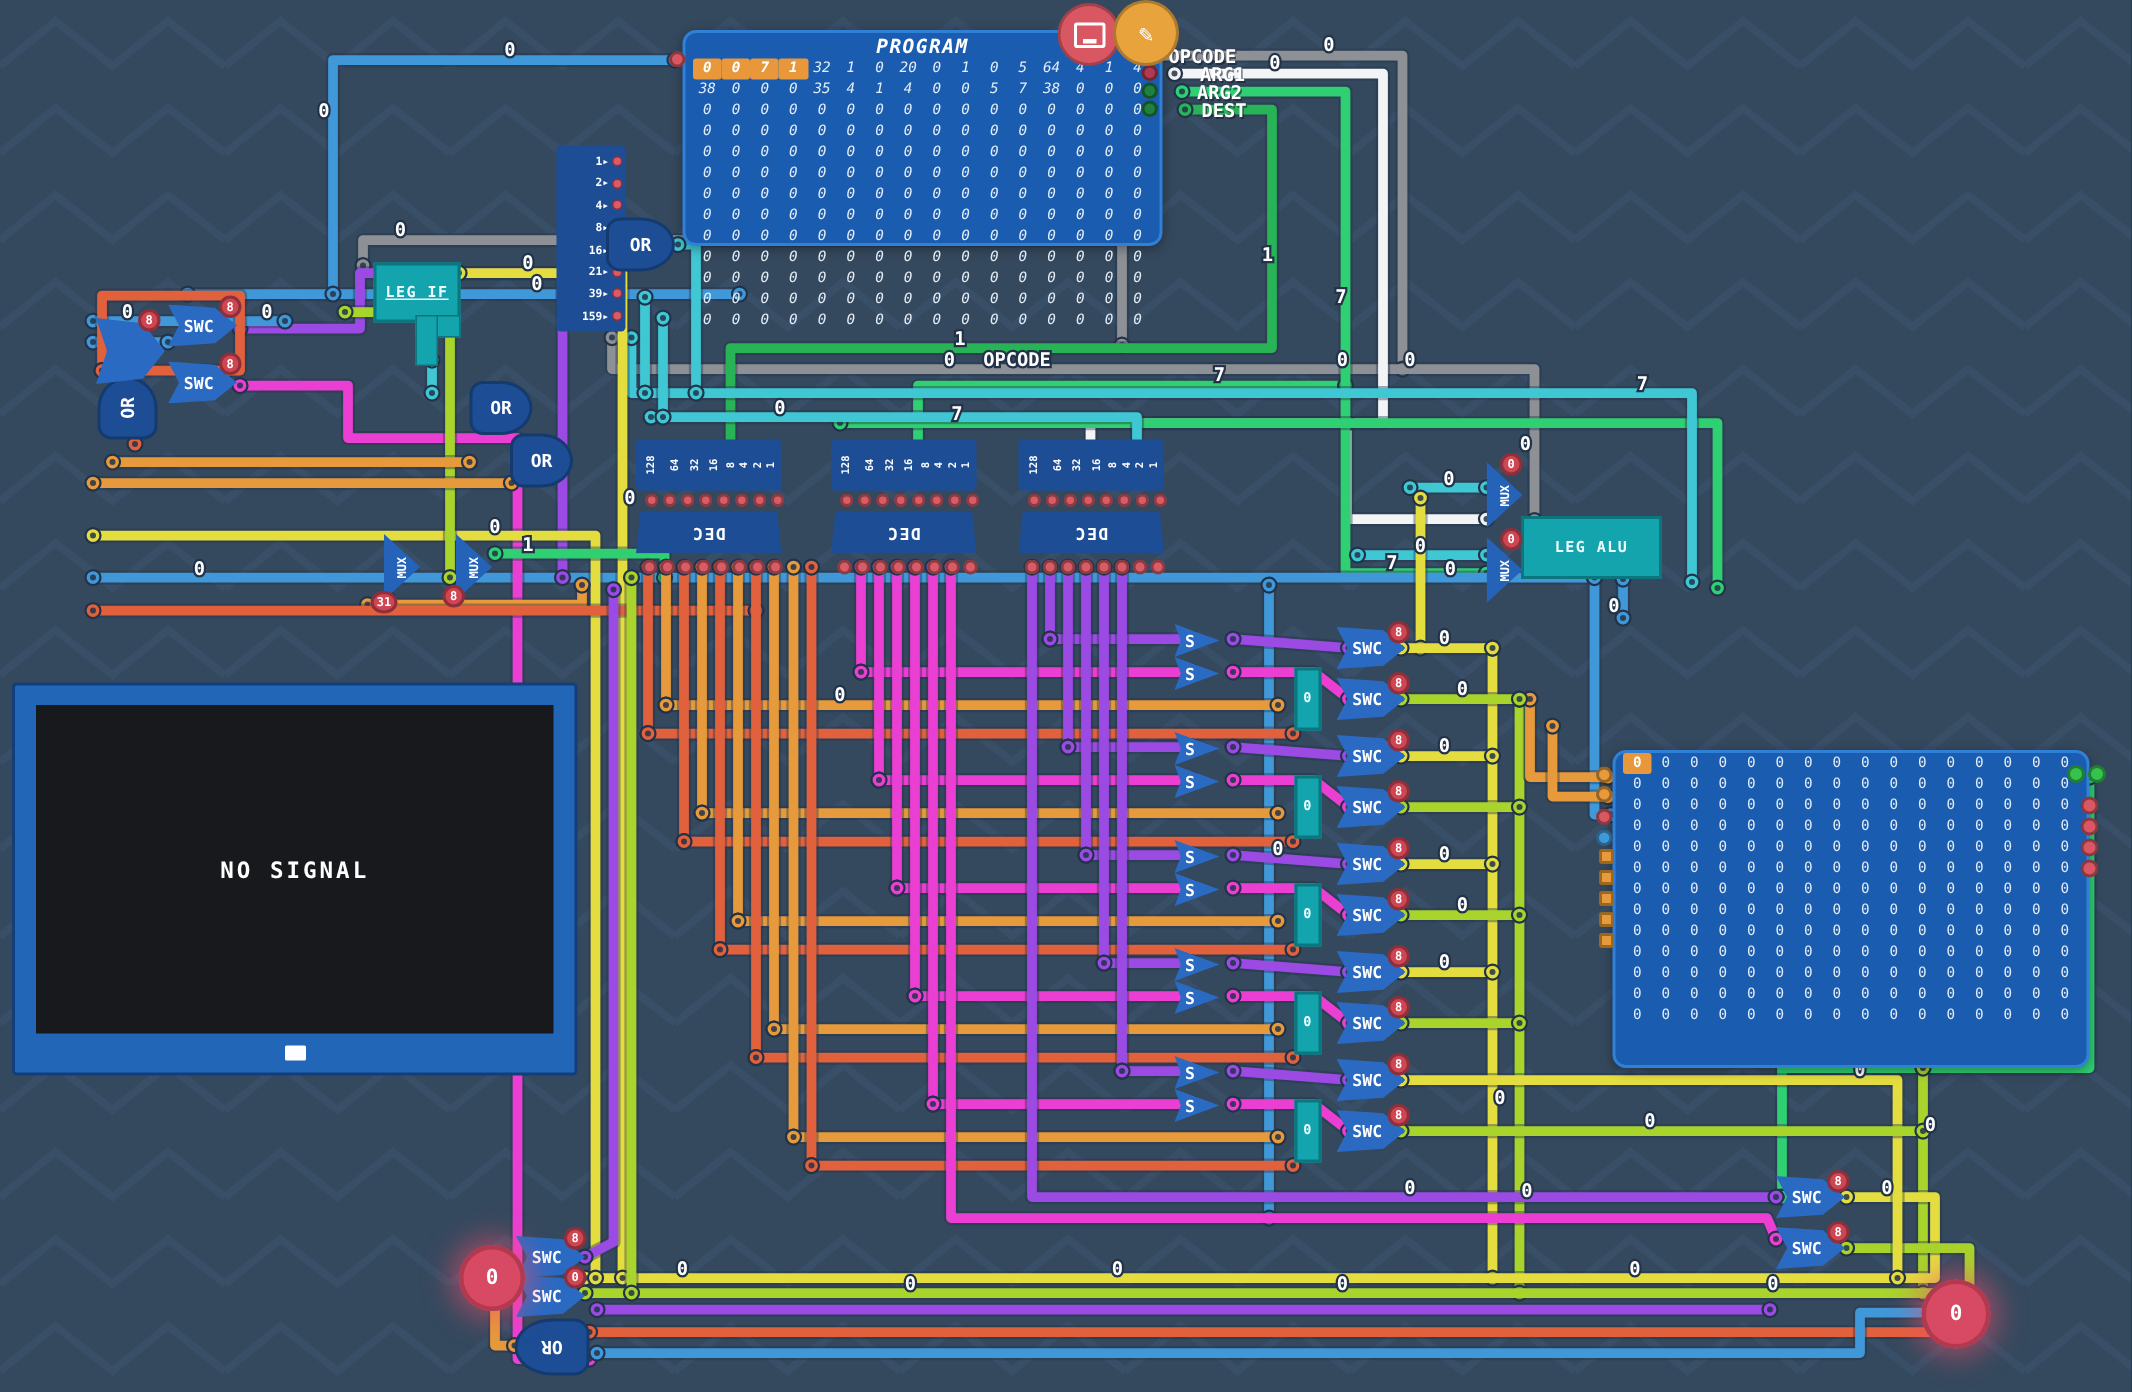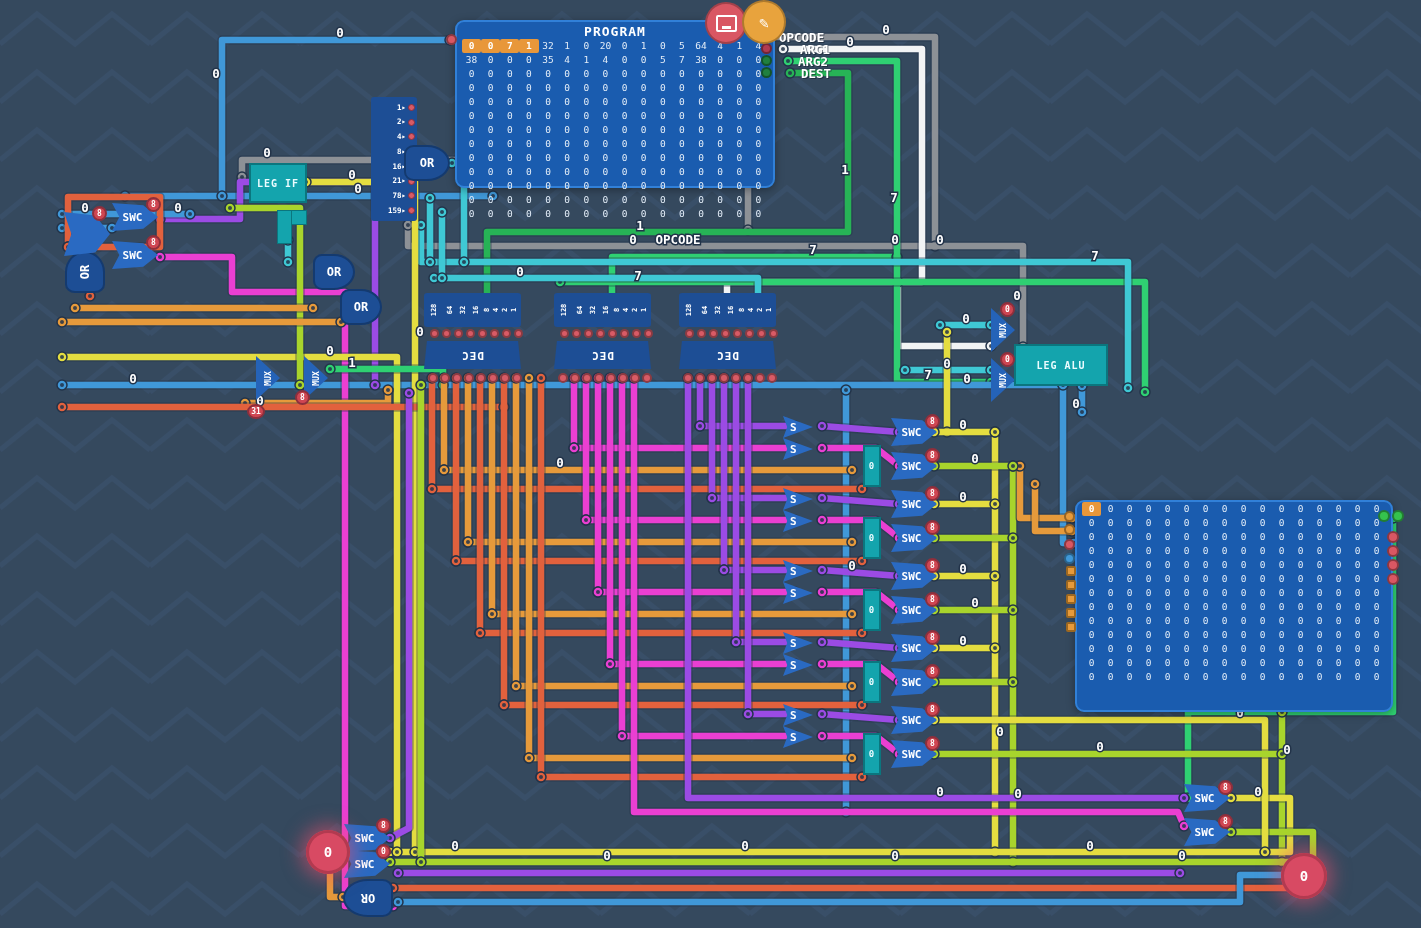--- a/index.html
+++ b/index.html
@@ -801,21 +801,21 @@
       <text x="975" y="463" text-anchor="middle" font-family="DejaVu Sans Mono, monospace" font-size="12.5" font-weight="bold" fill="#ffffff" stroke="#223349" stroke-width="3" paint-order="stroke">0</text>
       <text x="963" y="501" text-anchor="middle" font-family="DejaVu Sans Mono, monospace" font-size="12.5" font-weight="bold" fill="#ffffff" stroke="#223349" stroke-width="3" paint-order="stroke">0</text>
       <text x="963" y="573" text-anchor="middle" font-family="DejaVu Sans Mono, monospace" font-size="12.5" font-weight="bold" fill="#ffffff" stroke="#223349" stroke-width="3" paint-order="stroke">0</text>
       <text x="975" y="607" text-anchor="middle" font-family="DejaVu Sans Mono, monospace" font-size="12.5" font-weight="bold" fill="#ffffff" stroke="#223349" stroke-width="3" paint-order="stroke">0</text>
       <text x="963" y="645" text-anchor="middle" font-family="DejaVu Sans Mono, monospace" font-size="12.5" font-weight="bold" fill="#ffffff" stroke="#223349" stroke-width="3" paint-order="stroke">0</text>
       <text x="1240" y="717" text-anchor="middle" font-family="DejaVu Sans Mono, monospace" font-size="12.5" font-weight="bold" fill="#ffffff" stroke="#223349" stroke-width="3" paint-order="stroke">0</text>
       <text x="1100" y="751" text-anchor="middle" font-family="DejaVu Sans Mono, monospace" font-size="12.5" font-weight="bold" fill="#ffffff" stroke="#223349" stroke-width="3" paint-order="stroke">0</text>
       <text x="940" y="796" text-anchor="middle" font-family="DejaVu Sans Mono, monospace" font-size="12.5" font-weight="bold" fill="#ffffff" stroke="#223349" stroke-width="3" paint-order="stroke">0</text>
     </svg>
 
-  <div id="program" class="memblock" style="left: 455px; top: 20px; width: 320px; height: 168px;">
+  <div id="program" class="memblock" style="left: 455px; top: 20px; width: 320px; height: 144px; font-style: italic;">
     <div class="memtitle">PROGRAM</div>
     <div class="memgrid" id="program-grid" style="grid-template-columns: repeat(16, 1fr);">
         <b class="hl">0</b>
         <b class="hl">0</b>
         <b class="hl">7</b>
         <b class="hl">1</b>
         <b>32</b>
         <b>1</b>
         <b>0</b>
         <b>20</b>
@@ -1228,20 +1228,28 @@
         <b>0</b>
         <b>0</b>
         <b>0</b>
         <b>0</b>
         <b>0</b>
         <b>0</b>
         <b>0</b>
       </div>
   </div>
 
+  <div id="monitor" class="monitor" style="left: 8px; top: 455px; width: 377px; height: 262px;">
+    <div class="screen">
+      <span>NO SIGNAL</span>
+    </div>
+    <div class="mbar">
+      <span class="micon"></span>
+    </div>
+  </div>
 
   <div id="gates">
       <div class="splitter" style="left: 371px; top: 97px; width: 42px; height: 118px;">
         <div class="sprow">
           <span>1▸</span>
           <i class="pdot"></i>
         </div>
         <div class="sprow">
           <span>2▸</span>
           <i class="pdot"></i>
@@ -1256,21 +1264,21 @@
         </div>
         <div class="sprow">
           <span>16▸</span>
           <i class="pdot"></i>
         </div>
         <div class="sprow">
           <span>21▸</span>
           <i class="pdot"></i>
         </div>
         <div class="sprow">
-          <span>78▸</span>
+          <span>39▸</span>
           <i class="pdot"></i>
         </div>
         <div class="sprow">
           <span>159▸</span>
           <i class="pdot"></i>
         </div>
       </div>
       <div class="gate or" style="left: 64px; top: 252px; width: 42px; height: 40px; transform: rotate(-90deg);">OR</div>
       <div class="gate or" style="left: 313px; top: 254px; width: 42px; height: 36px; transform: rotate(0deg);">OR</div>
       <div class="gate or" style="left: 340px; top: 289px; width: 42px; height: 36px; transform: rotate(0deg);">OR</div>
@@ -1395,21 +1403,21 @@
         <span>DEC</span>
       </div>
       <div class="pin" style="left: 683px; top: 373px; width: 10px; height: 10px; background: rgb(216, 91, 102);"></div>
       <div class="pin" style="left: 695px; top: 373px; width: 10px; height: 10px; background: rgb(216, 91, 102);"></div>
       <div class="pin" style="left: 707px; top: 373px; width: 10px; height: 10px; background: rgb(216, 91, 102);"></div>
       <div class="pin" style="left: 719px; top: 373px; width: 10px; height: 10px; background: rgb(216, 91, 102);"></div>
       <div class="pin" style="left: 731px; top: 373px; width: 10px; height: 10px; background: rgb(216, 91, 102);"></div>
       <div class="pin" style="left: 743px; top: 373px; width: 10px; height: 10px; background: rgb(216, 91, 102);"></div>
       <div class="pin" style="left: 755px; top: 373px; width: 10px; height: 10px; background: rgb(216, 91, 102);"></div>
       <div class="pin" style="left: 767px; top: 373px; width: 10px; height: 10px; background: rgb(216, 91, 102);"></div>
-      <div class="tealbox" style="left: 249px; top: 163px; width: 58px; height: 40px;">LEG IF</div>
+      <div class="tealbox" style="left: 249px; top: 175px; width: 58px; height: 40px; text-decoration: underline;">LEG IF</div>
       <div class="tealbox" style="left: 1014px; top: 344px; width: 94px; height: 42px;">LEG ALU</div>
       <div class="elbow" style="left: 277px; top: 210px; width: 30px; height: 34px;">
         <i style="left: 0px; top: 0px; width: 28px; height: 13px;"></i>
         <i style="left: 0px; top: 0px; width: 13px; height: 32px;"></i>
       </div>
       <div class="tealbox" style="left: 863px; top: 445px; width: 18px; height: 42px; font-size: 9px;">0</div>
       <div class="tealbox" style="left: 863px; top: 517px; width: 18px; height: 42px; font-size: 9px;">0</div>
       <div class="tealbox" style="left: 863px; top: 589px; width: 18px; height: 42px; font-size: 9px;">0</div>
       <div class="tealbox" style="left: 863px; top: 661px; width: 18px; height: 42px; font-size: 9px;">0</div>
       <div class="tealbox" style="left: 863px; top: 733px; width: 18px; height: 42px; font-size: 9px;">0</div>
@@ -1425,21 +1433,21 @@
       <div class="badge" style="left: 925px; top: 558px; width: 15px; height: 15px;">8</div>
       <div class="badge" style="left: 925px; top: 592px; width: 15px; height: 15px;">8</div>
       <div class="badge" style="left: 925px; top: 630px; width: 15px; height: 15px;">8</div>
       <div class="badge" style="left: 925px; top: 664px; width: 15px; height: 15px;">8</div>
       <div class="badge" style="left: 925px; top: 702px; width: 15px; height: 15px;">8</div>
       <div class="badge" style="left: 925px; top: 736px; width: 15px; height: 15px;">8</div>
       <div class="badge" style="left: 1218px; top: 780px; width: 15px; height: 15px;">8</div>
       <div class="badge" style="left: 1218px; top: 814px; width: 15px; height: 15px;">8</div>
       <div class="badge" style="left: 376px; top: 818px; width: 15px; height: 15px;">8</div>
       <div class="badge" style="left: 376px; top: 844px; width: 15px; height: 15px;">0</div>
-      <div class="badge" style="left: 247px; top: 404px; width: 18px; height: 15px; text-align: right;">31</div>
+      <div class="badge" style="left: 247px; top: 394px; width: 18px; height: 15px; text-align: right;">31</div>
       <div class="badge" style="left: 295px; top: 390px; width: 15px; height: 15px;">8</div>
       <div class="badge" style="left: 1000px; top: 302px; width: 15px; height: 15px;">0</div>
       <div class="badge" style="left: 1000px; top: 352px; width: 15px; height: 15px;">0</div>
       <div class="pin" style="left: 446px; top: 34px; width: 11px; height: 11px; background: rgb(217, 87, 99);"></div>
       <div class="pin" style="left: 1064px; top: 511px; width: 11px; height: 11px; background: rgb(230, 154, 59);"></div>
       <div class="pin" style="left: 1064px; top: 524px; width: 11px; height: 11px; background: rgb(230, 154, 59);"></div>
       <div class="pin" style="left: 1064px; top: 539px; width: 11px; height: 11px; background: rgb(217, 87, 99);"></div>
       <div class="pin" style="left: 1064px; top: 553px; width: 11px; height: 11px; background: rgb(64, 152, 216);"></div>
       <div class="pin" style="left: 1378px; top: 510px; width: 12px; height: 12px; background: rgb(53, 194, 77);"></div>
       <div class="pin" style="left: 1392px; top: 510px; width: 12px; height: 12px; background: rgb(53, 194, 77);"></div>

